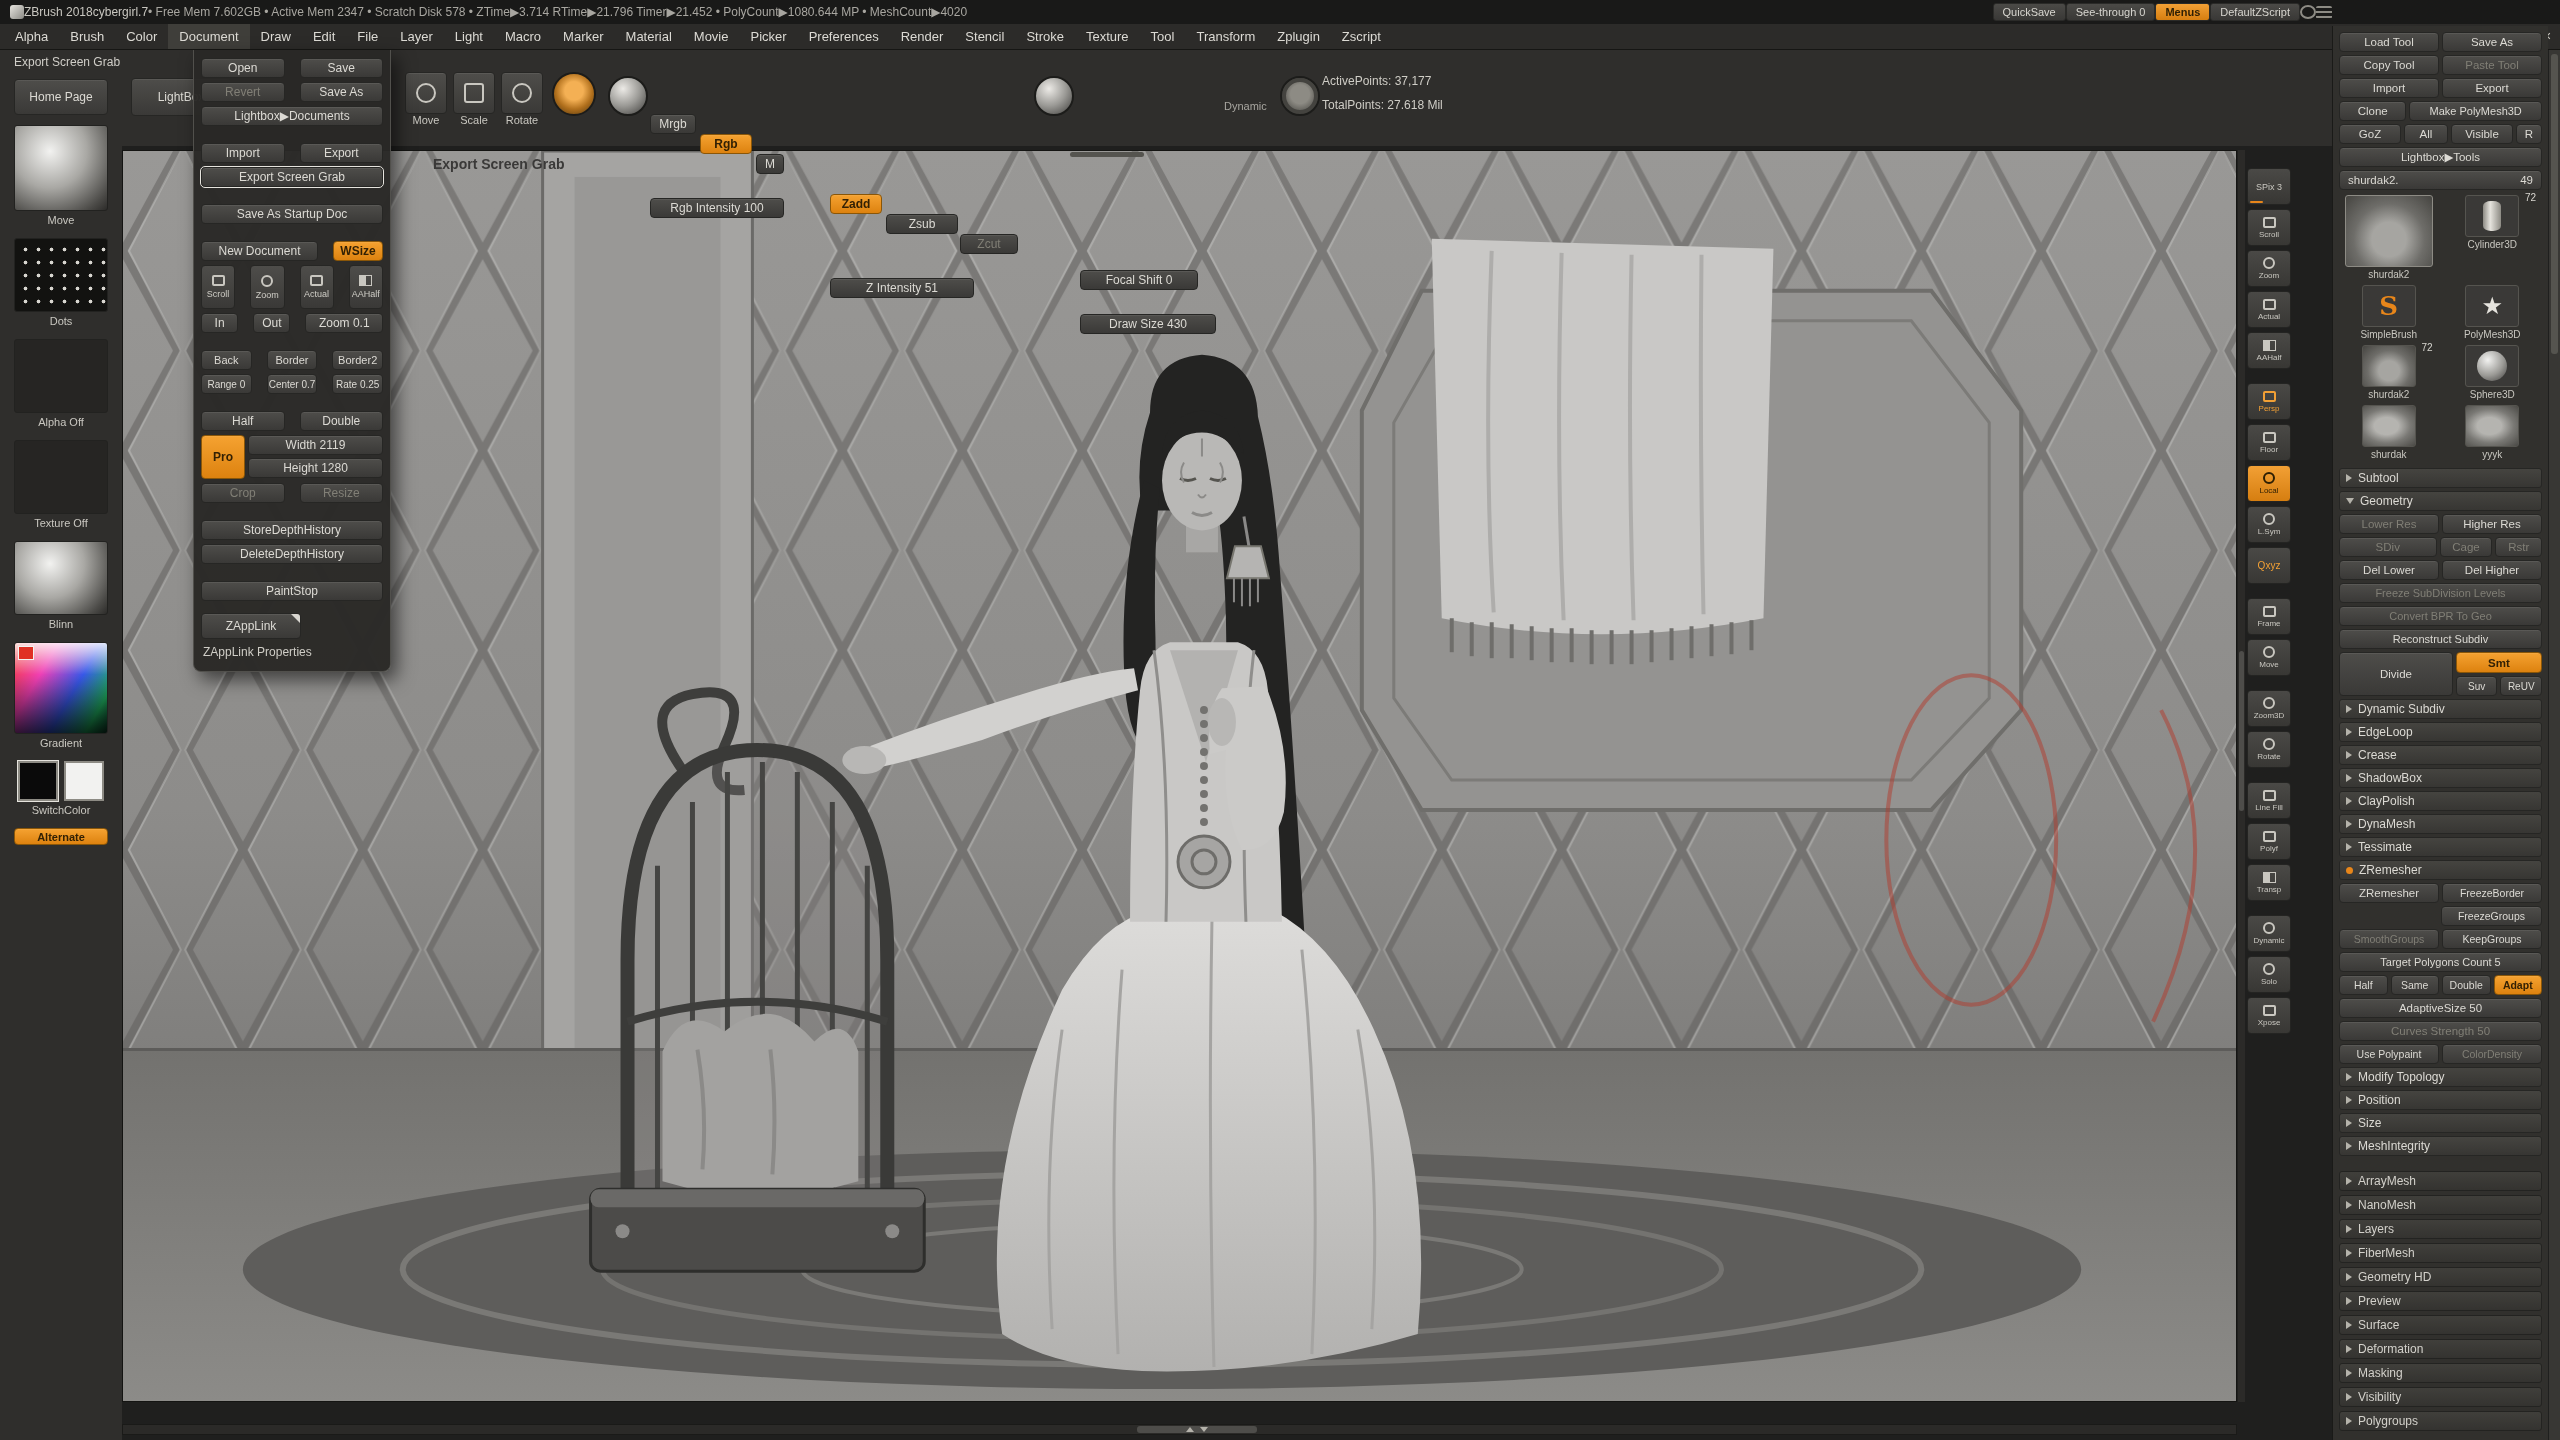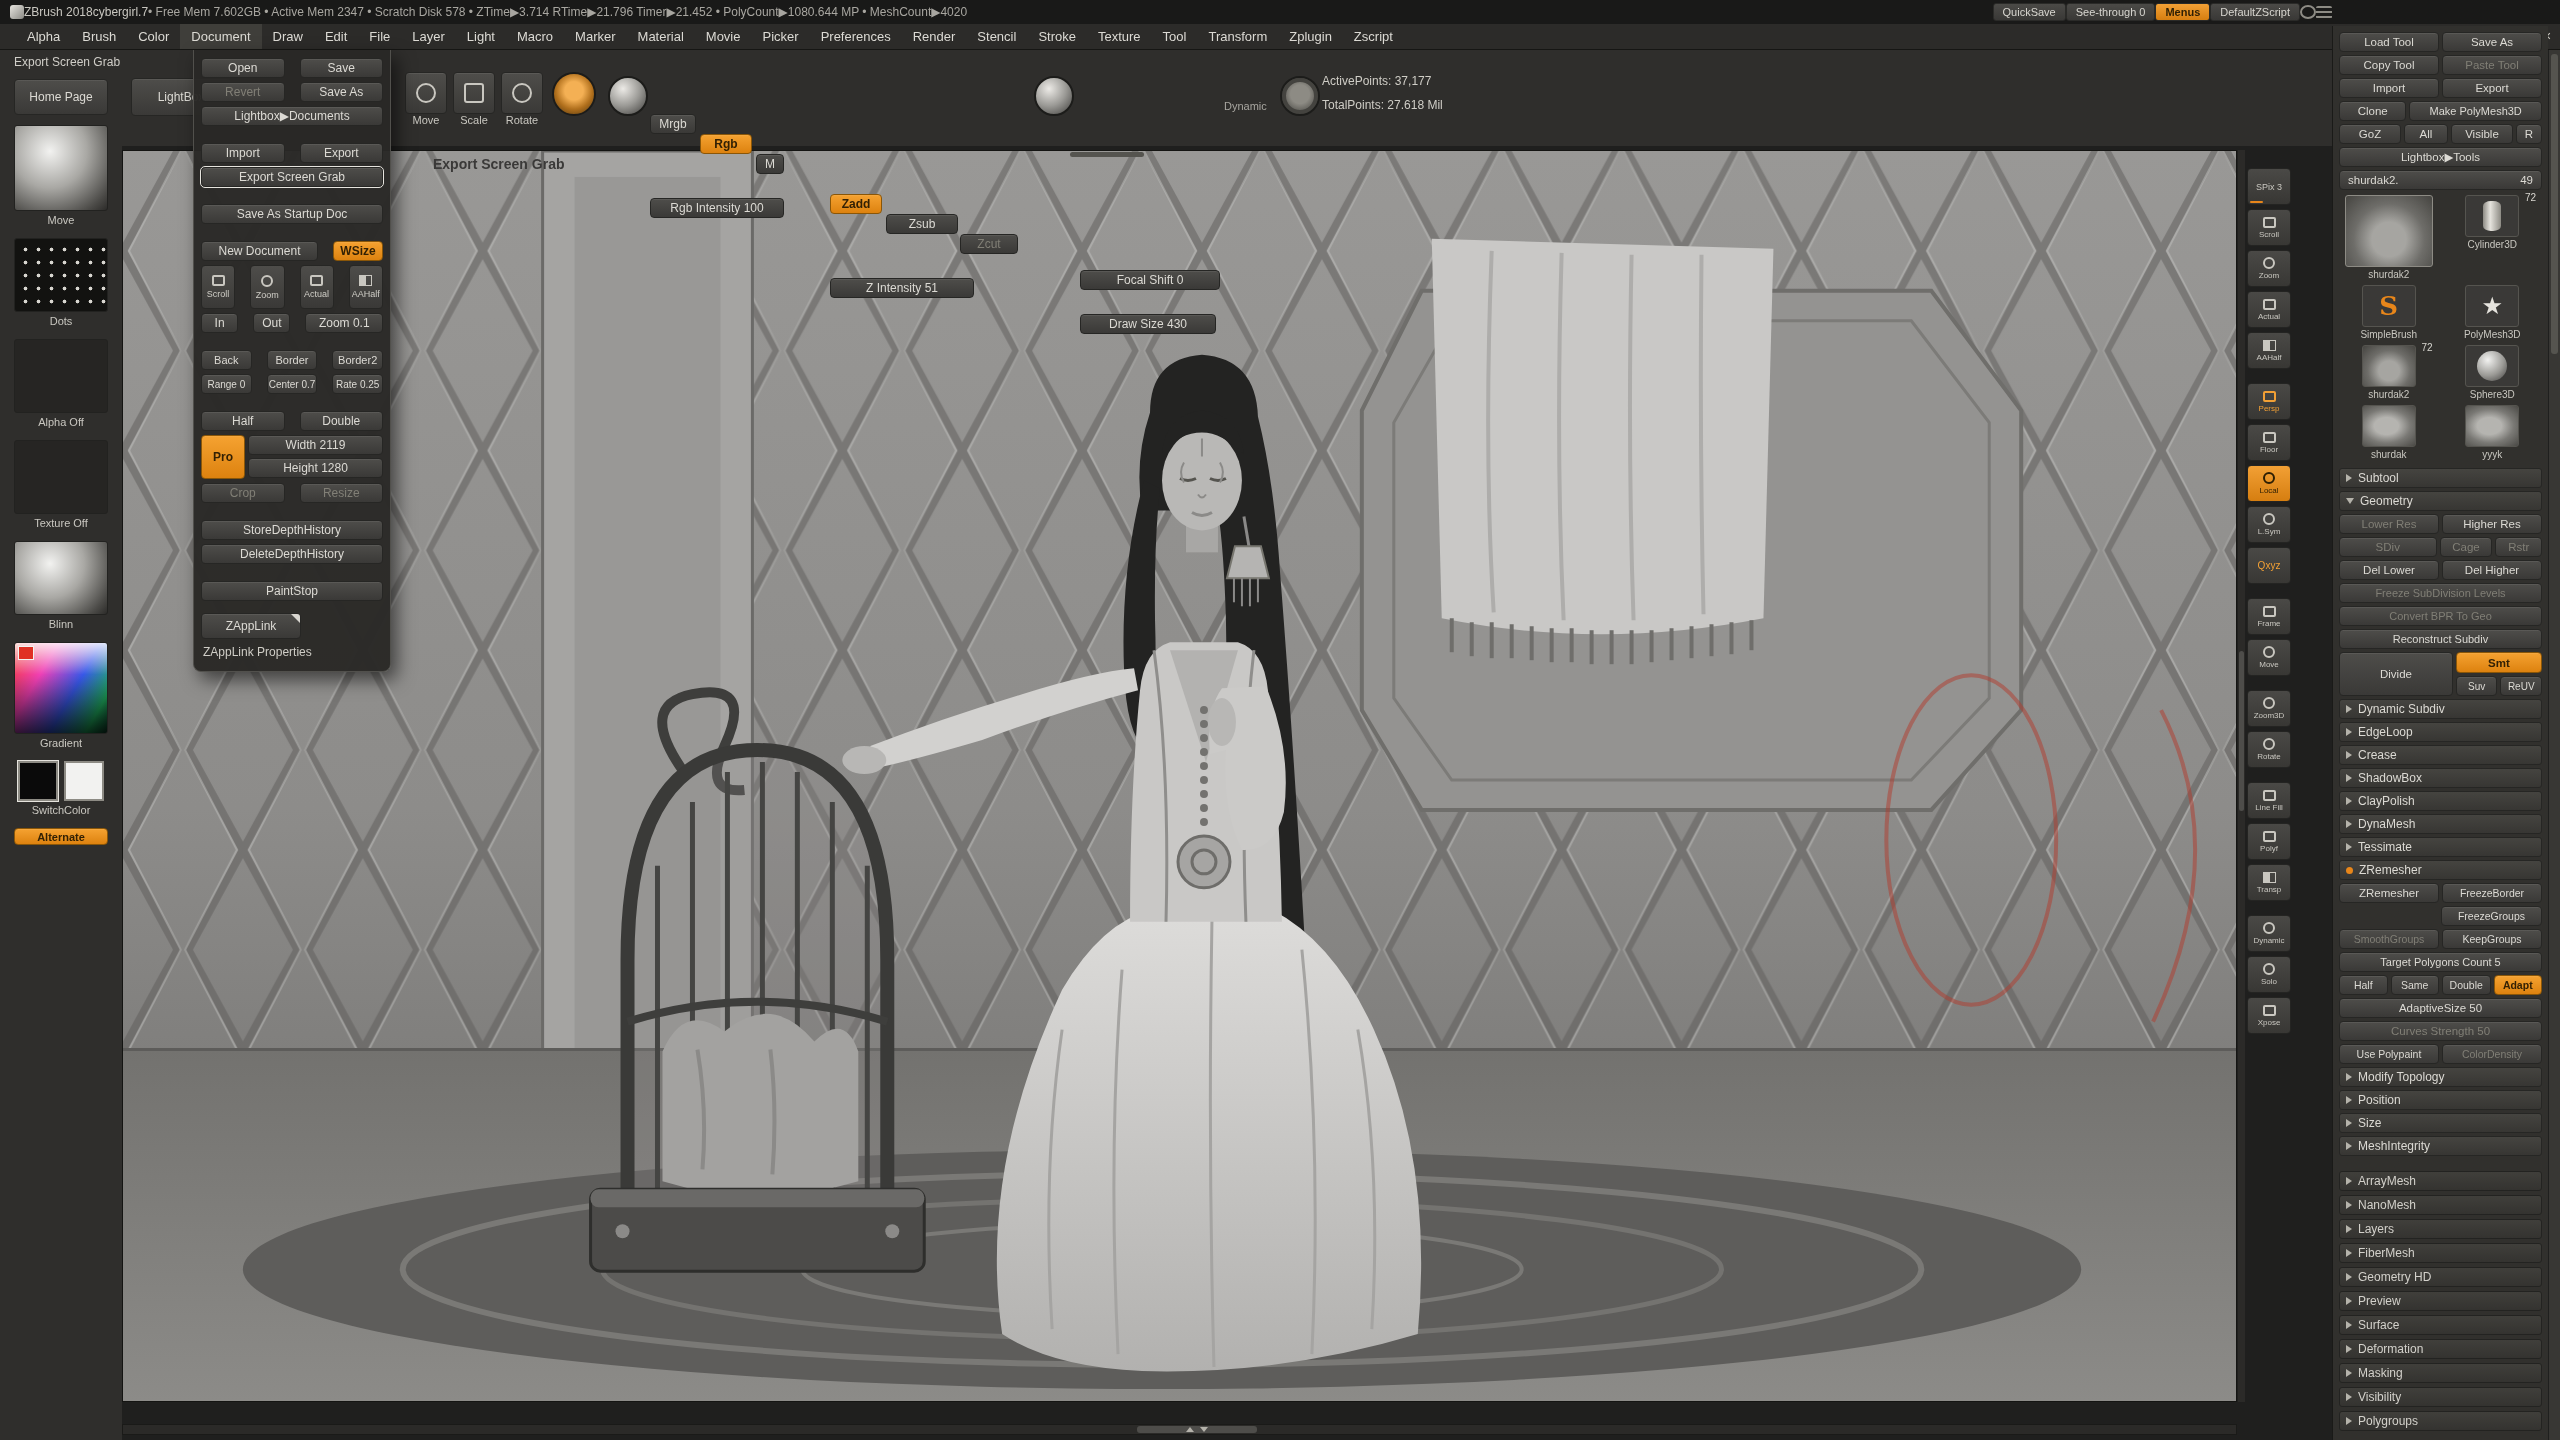--- a/index.html
+++ b/index.html
@@ -8,21 +8,21 @@
 .abs{position:absolute;}
 
 #titlebar{position:absolute;left:0;top:0;width:2560px;height:24px;background:#191918;display:flex;align-items:center;gap:0;padding:0 10px;font-size:12px;color:#c9c7c0;z-index:40;}
 #titlebar .logo{width:14px;height:14px;border-radius:3px;background:linear-gradient(135deg,#e8e6e0,#8a8984);}
 #titlebar .grow{flex:1;}
 .tbtn{background:linear-gradient(#4b4a47,#393836);border:1px solid #2a2a28;border-radius:3px;padding:2px 9px;font-size:11px;color:#d8d6d0;}
 .tbtn.orange{background:linear-gradient(#f2a035,#d67e10);color:#2e1f04;font-weight:bold;}
 .ticon{width:16px;height:14px;border:2px solid #8d8b84;border-radius:50%;}
 .ticon.grid{border-radius:2px;background:repeating-linear-gradient(#8d8b84 0 2px,transparent 2px 5px);border:none;height:13px;}
 
-#menubar{position:absolute;left:0;top:24px;width:2560px;height:26px;background:#2c2b29;border-bottom:1px solid #161614;display:flex;align-items:center;padding-left:16px;z-index:30;}
+#menubar{position:absolute;left:0;top:24px;width:2560px;height:26px;background:#2c2b29;border-bottom:1px solid #161614;display:flex;align-items:center;padding-left:4px;z-index:30;}
 .mitem{padding:0 11px;height:100%;display:flex;align-items:center;font-size:13px;color:#dcdad4;}
 .mitem.open{background:#3f3e3a;}
 #menubar .close{position:absolute;right:4px;top:3px;width:18px;height:18px;display:flex;align-items:center;justify-content:center;color:#c9c7c0;font-size:14px;}
 
 .b{background:linear-gradient(#4e4d4a,#3a3937);border:1px solid #262624;border-radius:4px;color:#dcdad4;display:flex;align-items:center;justify-content:center;font-size:12px;height:20px;position:relative;box-shadow:inset 0 1px 0 rgba(255,255,255,.07);white-space:nowrap;overflow:hidden;}
 .b.orange{background:linear-gradient(#f5a231,#dd820f);color:#332104;font-weight:bold;border-color:#8a5608;}
 .b.dim{color:#817f76;}
 .b.sel{outline:1px solid #e6e4de;}
 .fill{position:absolute;left:2px;bottom:1px;height:3px;background:#e8861a;border-radius:2px;}
 
@@ -223,21 +223,21 @@
   <div class="b orange abs" style="left:578px;top:26px;width:52px;">Rgb</div>
   <div class="b abs" style="left:634px;top:26px;width:28px;">M</div>
   <div class="b abs" style="left:528px;top:50px;width:134px;">Rgb Intensity 100</div>
 
   <div class="b orange abs" style="left:708px;top:26px;width:52px;">Zadd</div>
   <div class="b abs" style="left:764px;top:26px;width:72px;">Zsub</div>
   <div class="b dim abs" style="left:838px;top:26px;width:58px;">Zcut</div>
   <div class="b abs" style="left:708px;top:50px;width:144px;">Z Intensity 51</div>
 
   <div class="abs circle-icon strokeball" style="left:912px;top:26px;"></div>
-  <div class="b abs" style="left:958px;top:22px;width:140px;">Focal Shift 0</div>
+  <div class="b abs" style="left:958px;top:22px;width:118px;">Focal Shift 0</div>
   <div class="b abs" style="left:958px;top:46px;width:136px;">Draw Size 430</div>
   <div class="abs shstat" style="left:1102px;top:50px;font-size:11px;color:#a8a6a0;">Dynamic</div>
 
   <div class="abs circle-icon gearball" style="left:1158px;top:26px;"></div>
   <div class="abs shstat" style="left:1200px;top:24px;">ActivePoints: 37,177</div>
   <div class="abs shstat" style="left:1200px;top:48px;">TotalPoints: 27.618 Mil</div>
 </div>
 
 <div id="canvas">
   <svg viewBox="0 0 2115 1252" preserveAspectRatio="none">

